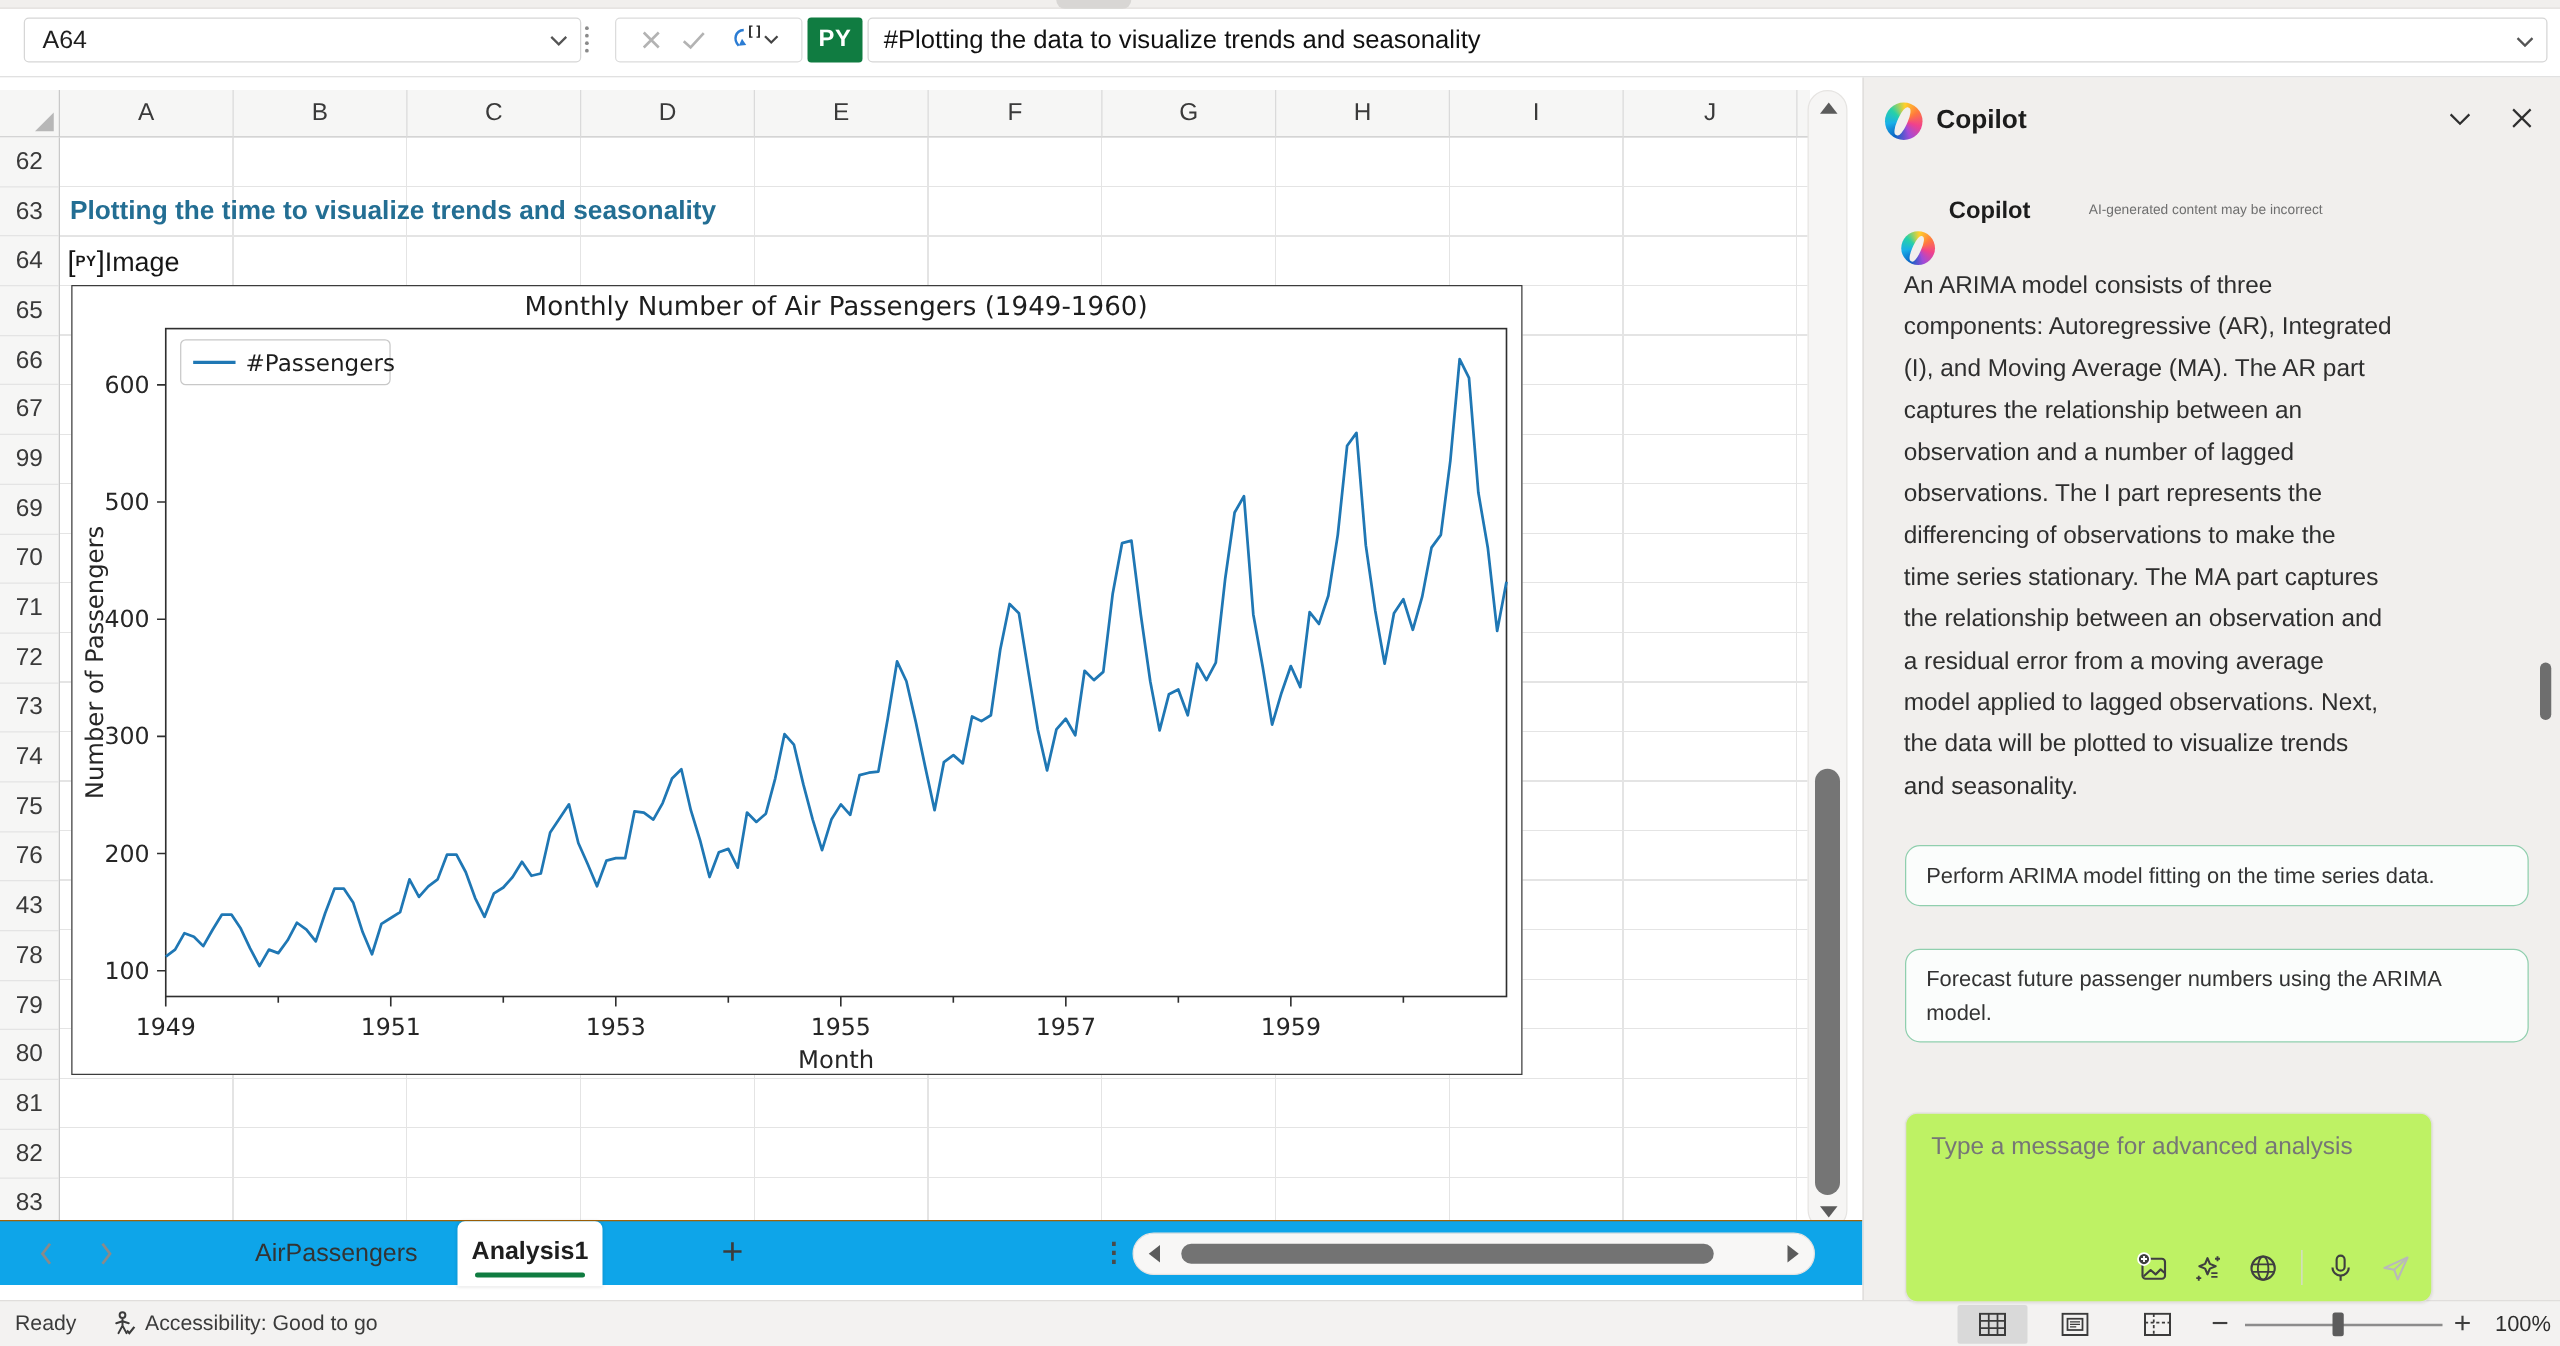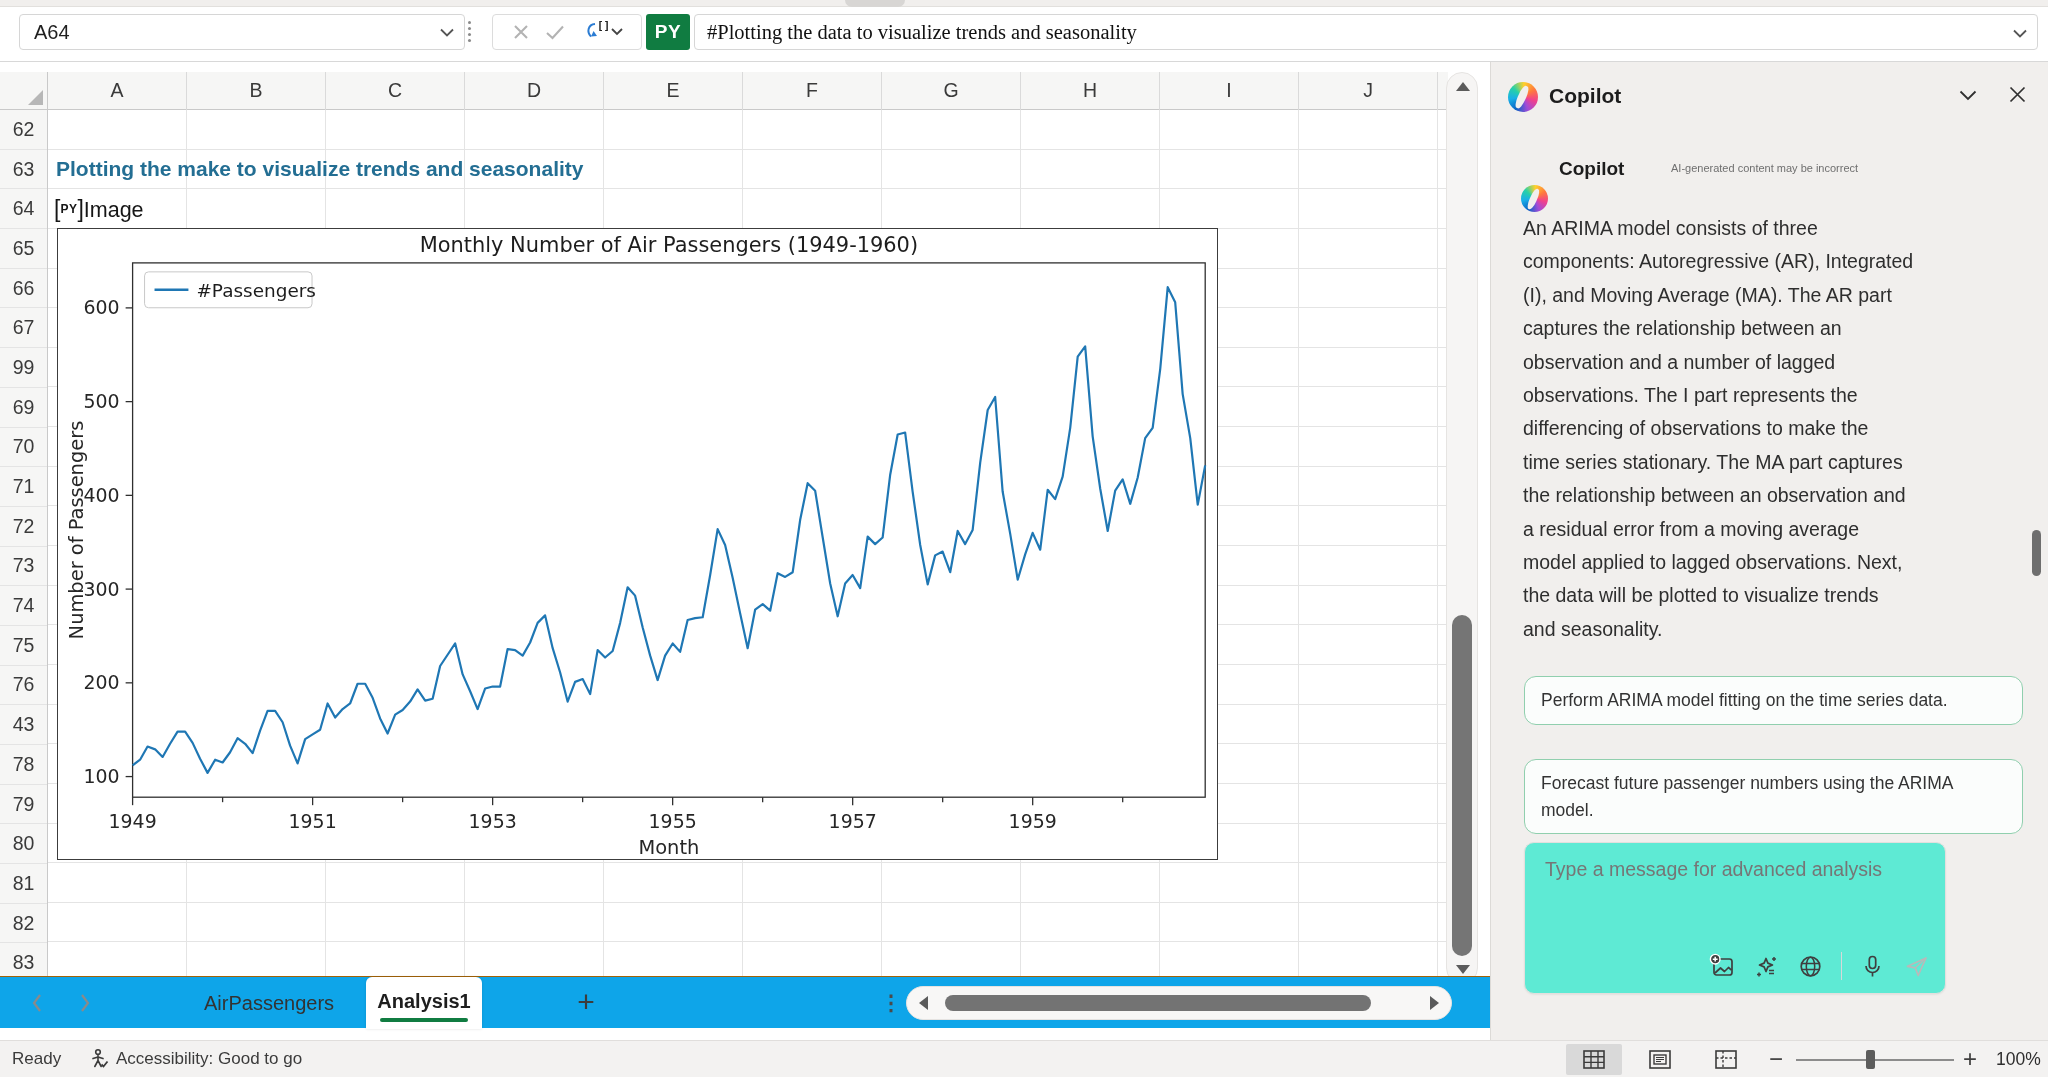--- a/index.html
+++ b/index.html
@@ -11,21 +11,21 @@
 #topbar{position:absolute;left:0;top:0;width:2048px;height:62px;background:#fff;border-bottom:1px solid #d8d8d8}
 #topstrip{position:absolute;left:0;top:0;width:2048px;height:7px;background:#f1efed;border-bottom:1px solid #e2e0dd}
 #topnotch{position:absolute;left:845px;top:0;width:60px;height:7px;background:#d8d6d4;border-radius:0 0 10px 10px}
 #namebox{position:absolute;left:19px;top:14px;width:446px;height:36px;background:#fff;border:1px solid #d6d6d6;border-radius:4px;display:flex;align-items:center;padding:0 10px 0 14px}
 #namebox span{font-size:20px;color:#1f1f1f;flex:1}
 #fb-dots{position:absolute;left:468px;top:21px;width:4px;height:22px}
 #fb-dots i{display:block;width:3px;height:3px;border-radius:50%;background:#8a8a8a;box-shadow:0 6px 0 #8a8a8a,0 12px 0 #8a8a8a,0 18px 0 #8a8a8a}
 #fb-group{position:absolute;left:492px;top:14px;width:150px;height:36px;border:1px solid #dcdcdc;border-radius:4px;background:#fff;display:flex;align-items:center;justify-content:space-evenly;padding:0 4px}
 #py-badge{position:absolute;left:646px;top:14px;width:44px;height:36px;border-radius:3px;color:#fff;font-weight:bold;font-size:19px;display:flex;align-items:center;justify-content:center;letter-spacing:.5px}
 #formula{position:absolute;left:694px;top:14px;width:1344px;height:36px;background:#fff;border:1px solid #d6d6d6;border-radius:4px;display:flex;align-items:center;padding:0 34px 0 12px}
-#formula span{font-family:Liberation Serif, serif;font-size:20.5px;color:#111;white-space:nowrap}
+#formula span{font-family:Liberation Sans, sans-serif;font-size:20.5px;color:#111;white-space:nowrap}
 #formula .chev{position:absolute;right:10px;top:14px}
 
 
 #sheet{position:absolute;left:0;top:62px;width:1490px;height:926px;background:#fff;overflow:hidden}
 #corner{position:absolute;left:0;top:10px;width:48px;height:38px;background:#f6f6f5;border-right:1px solid #c9c9c9;border-bottom:1px solid #c9c9c9}
 #corner b{position:absolute;right:4px;bottom:4px;width:0;height:0;border-left:15px solid transparent;border-bottom:15px solid #b7b7b7}
 #colhdrs{position:absolute;left:48px;top:10px;width:1400px;height:38px;display:flex;background:#f6f6f5;border-bottom:1px solid #c9c9c9}
 .colhdr{width:139px;height:38px;line-height:37px;text-align:center;font-size:19.5px;color:#3a3a3a;border-right:1px solid #dadada}
 .colhdr.filler{flex:1;border-right:none}
 #rowhdrs{position:absolute;left:0;top:48px;width:48px;height:873px;display:flex;flex-direction:column;background:#f6f6f5;border-right:1px solid #c9c9c9}
@@ -84,21 +84,21 @@
 #cp-close{position:absolute;left:518px;top:24px;cursor:pointer}
 #msg-logo{left:30px;top:93px;width:27px;height:27px}
 #msg-title{position:absolute;left:68px;top:96px;font-size:19px;font-weight:bold;color:#1c1c1c}
 #msg-disclaimer{position:absolute;left:180px;top:100px;font-size:11px;color:#6f6f6f}
 #cp-message{position:absolute;left:32px;top:150px;width:510px;font-size:19.5px;line-height:33.4px;color:#2e2e2e;white-space:pre-line}
 #cp-scrollthumb{position:absolute;left:541px;top:468px;width:9px;height:46px;background:#6e6e6e;border-radius:4.5px}
 .pill{position:absolute;left:33px;width:499px;border:1.5px solid #90cfae;border-radius:12px;background:#fbfdfc;padding:10px 16px;font-size:17.5px;line-height:26.5px;color:#333;cursor:pointer}
 .pill div{max-width:436px}
 #pill-1{top:614px}
 #pill-2{top:697px}
-#cp-input{position:absolute;left:33px;top:780px;width:422px;height:152px;background:#5eead4;border:1px solid #e2e0de;border-radius:10px;box-shadow:0 1px 2px rgba(0,0,0,.06)}
+#cp-input{position:absolute;left:33px;top:828px;width:422px;height:152px;background:#bef264;border:1px solid #e2e0de;border-radius:10px;box-shadow:0 1px 2px rgba(0,0,0,.06)}
 #cp-placeholder{position:absolute;left:20px;top:15px;font-size:19.5px;color:#767676}
 #cp-iconrow{position:absolute;right:14px;bottom:13px;display:flex;align-items:center;gap:17px}
 #cp-iconrow .sep{width:1px;height:28px;background:#d8d8d8}
 .ic{cursor:pointer}
 </style>
 </head>
 <body>
 
 <div id="app">
 
@@ -178,21 +178,21 @@
         <div class="rowhdr">76</div>
         <div class="rowhdr">43</div>
         <div class="rowhdr">78</div>
         <div class="rowhdr">79</div>
         <div class="rowhdr">80</div>
         <div class="rowhdr">81</div>
         <div class="rowhdr">82</div>
         <div class="rowhdr">83</div>
       </div>
 
-    <div id="row63-text">Plotting the make to visualize trends and seasonality</div>
+    <div id="row63-text">Plotting the time to visualize trends and seasonality</div>
     <div id="row64-text"><span class="brk">[</span><span class="pysmall">PY</span><span class="brk">]</span><span>Image</span></div>
 
     <div id="chart">
         <svg viewBox="0 0 1161 632">
           <rect x="74" y="34" width="1076" height="536" fill="#ffffff" stroke="#2f2f2f" stroke-width="1.3"></rect>
           <line x1="67" y1="549.3122807017544" x2="74" y2="549.3122807017544" stroke="#2f2f2f" stroke-width="1.3"></line>
           <text x="61" y="555.8122807017544" text-anchor="end" font-size="19" fill="#262626" font-family="DejaVu Sans, sans-serif">100</text>
           <line x1="67" y1="455.27719298245614" x2="74" y2="455.27719298245614" stroke="#2f2f2f" stroke-width="1.3"></line>
           <text x="61" y="461.77719298245614" text-anchor="end" font-size="19" fill="#262626" font-family="DejaVu Sans, sans-serif">200</text>
           <line x1="67" y1="361.2421052631579" x2="74" y2="361.2421052631579" stroke="#2f2f2f" stroke-width="1.3"></line>

